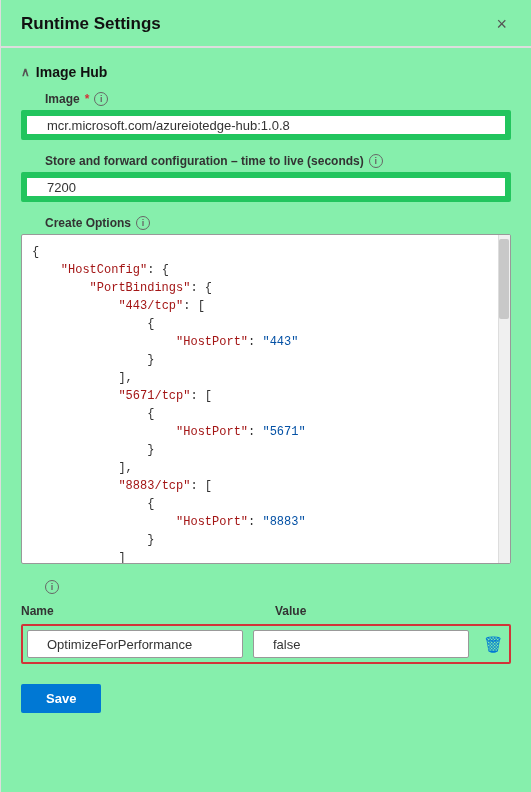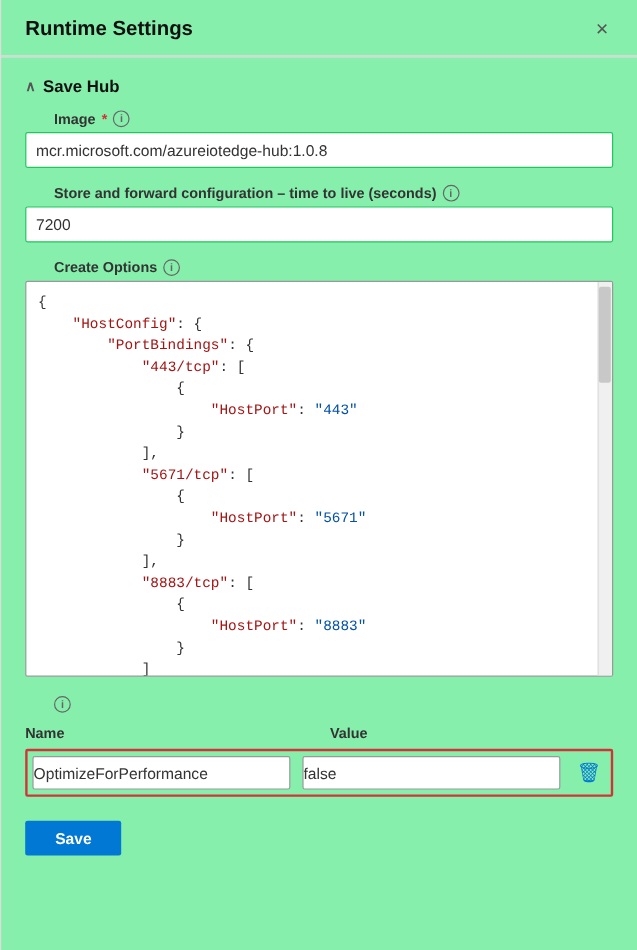--- a/index.html
+++ b/index.html
@@ -85,23 +85,23 @@
       border-radius: 50%;
       border: 1.5px solid #666;
       font-size: 9px;
       color: #666;
       font-weight: bold;
       cursor: default;
     }
     .text-input {
       width: 100%;
       height: 30px;
-      border: 1px solid #22c55e;
-      border-radius: 2px;
-      padding: 0 8px;
+      border: 6px solid #22c55e;
+      border-radius: 2px;
+      padding: 0 20px;
       font-size: 13px;
       color: #333;
       background: #fff;
       outline: none;
     }
     .field-group {
       margin-bottom: 14px;
     }
     .code-editor-wrapper {
       position: relative;
@@ -170,21 +170,21 @@
       align-items: center;
       border: 2px solid #d13438;
       padding: 4px;
       border-radius: 2px;
     }
     .env-row input {
       flex: 1;
       height: 28px;
       border: 1px solid #999;
       border-radius: 2px;
-      padding: 0 0;
+      padding: 0 19px;
       font-size: 13px;
       color: #333;
       background: #fff;
       outline: none;
     }
     .delete-btn {
       background: none;
       border: none;
       cursor: pointer;
       color: #0078d4;
@@ -220,21 +220,21 @@
     <button class="close-btn">×</button>
   </div>
 
   <hr class="divider">
 
   <div class="panel-body">
     
     <div class="section">
       <div class="section-header">
         <span class="chevron">∧</span>
-        <span>Save Hub</span>
+        <span>Image Hub</span>
       </div>
 
       <div class="field-group">
         <div class="field-label">
           <span>Image</span>
           <span class="required">*</span>
           <span class="info-icon">i</span>
         </div>
         <input type="text" class="text-input" value="mcr.microsoft.com/azureiotedge-hub:1.0.8" style="">
       </div>

